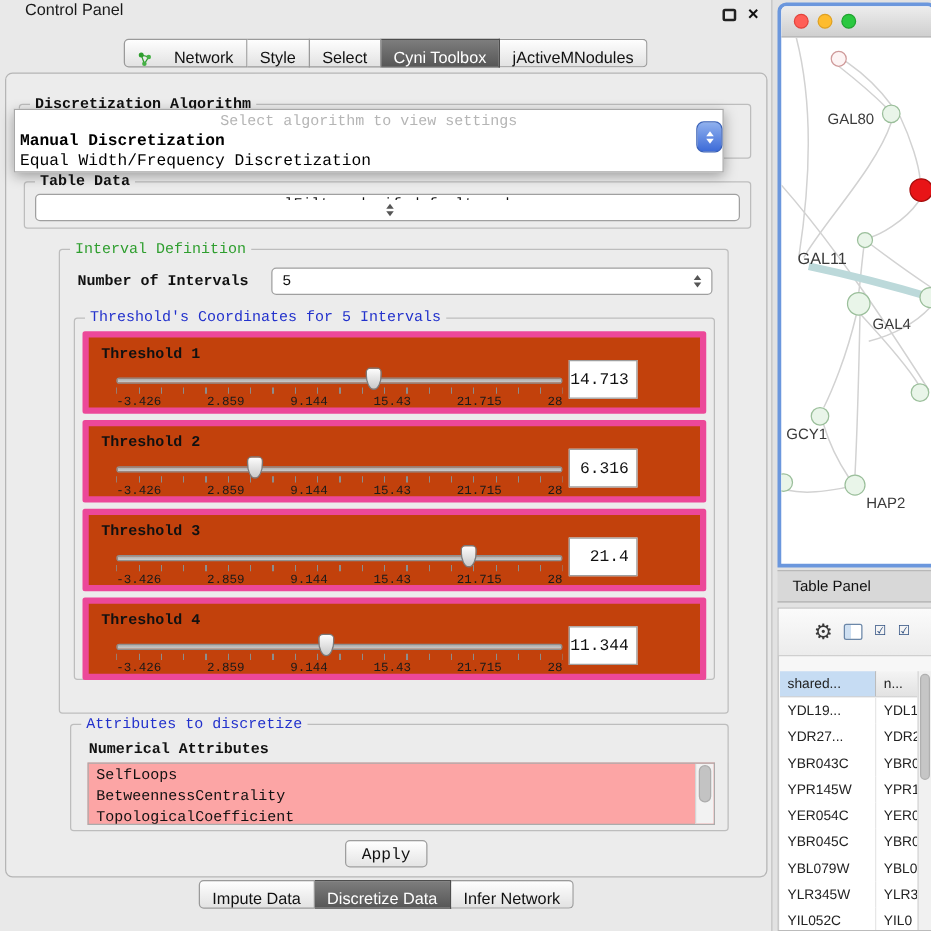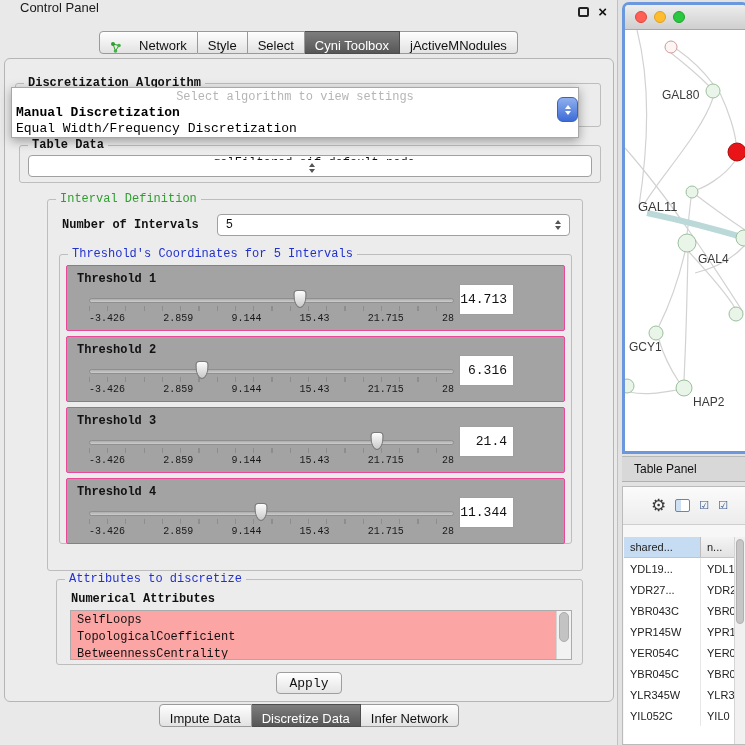--- a/index.html
+++ b/index.html
@@ -50,21 +50,21 @@
   .table-data-group { left:14px; top:86px; width:582px; height:38px; }
   .table-data-group .combo { margin:9px 8px 0 8px;flex-direction:column; }
 
   .interval-group { left:42px; top:140px; width:536px; height:372px; }
   .intervals-row { position:absolute; left:14px; top:14px; width:508px; display:flex; align-items:center; }
   .bold-label { font-weight:bold; font-size:12px; color:#111; }
   .intervals-row .combo { margin-left:18px; flex:1; }
 
   .thresholds-group { left:11px; top:54px; width:513px; height:290px; }
   #threshold-list { position:absolute; left:6px; top:10px; right:6px; }
-  .threshold-box { border:1px solid #ec4899; border-radius:2px; height:66px; margin-bottom:5px; position:relative; background:#a3a3a3; }
+  .threshold-box { border:5px solid #ec4899; border-radius:2px; height:66px; margin-bottom:5px; position:relative; background:#c2410c; }
   .threshold-label { position:absolute; left:10px; top:6px; font-weight:bold; font-size:12px; }
   .slider-zone { position:absolute; left:22px; right:110px; top:24px; height:38px; }
   .slider-track { position:absolute; left:0; right:0; top:8px; height:5px; background:linear-gradient(#adadad,#cdcdcd); border:1px solid #8f8f8f; border-radius:3px; }
   .slider-ticks { position:absolute; left:0; right:0; top:16px; height:5px; background-image:repeating-linear-gradient(90deg,#8d8d8d 0 1px,transparent 1px 5%); }
   .slider-scale { position:absolute; left:0; right:0; top:23px; display:flex; justify-content:space-between; font-size:10px; color:#1a1a1a; }
   .slider-thumb { position:absolute; top:0; width:13px; height:18px; background:linear-gradient(#fdfdfd,#c9c9c9); border:1px solid #7a7a7a; border-radius:4px 4px 50% 50%/4px 4px 70% 70%; transform:translateX(-50%); z-index:2; }
   .value-box { position:absolute; right:50px; top:18px; width:55px; height:31px; background:#fff; border:1px solid #9f9f9f; font-size:13px; text-align:right; line-height:29px; padding-right:6px; }
 
   .attributes-group { left:51px; top:520px; width:527px; height:86px; }
   .attributes-group .bold-label { position:absolute; left:14px; top:12px; }
@@ -262,22 +262,22 @@
 </div>
         </div>
       </div>
 
       <div class="group attributes-group">
         <span class="group-title blue">Attributes to discretize</span>
         <div class="bold-label">Numerical Attributes</div>
         <div class="listbox">
           <div id="attr-items">
               <div class="list-item">SelfLoops</div>
+              <div class="list-item">BetweennessCentrality</div>
               <div class="list-item">TopologicalCoefficient</div>
-              <div class="list-item">BetweennessCentrality</div>
             </div>
           <div class="list-scrollbar">
             <div class="list-thumb"></div>
           </div>
         </div>
       </div>
 
       <button class="apply-btn">Apply</button>
     </div>
 
@@ -369,20 +369,24 @@
         </div>
         <div class="trow">
           <div class="tcell">YER054C</div>
           <div class="tcell">YER0</div>
         </div>
         <div class="trow">
           <div class="tcell">YBR045C</div>
           <div class="tcell">YBR0</div>
         </div>
         <div class="trow">
+          <div class="tcell">YBL079W</div>
+          <div class="tcell">YBL0</div>
+        </div>
+        <div class="trow">
           <div class="tcell">YLR345W</div>
           <div class="tcell">YLR3</div>
         </div>
         <div class="trow">
           <div class="tcell">YIL052C</div>
           <div class="tcell">YIL0</div>
         </div>
       </div>
     <div class="table-scrollbar">
       <div class="t-thumb"></div>

